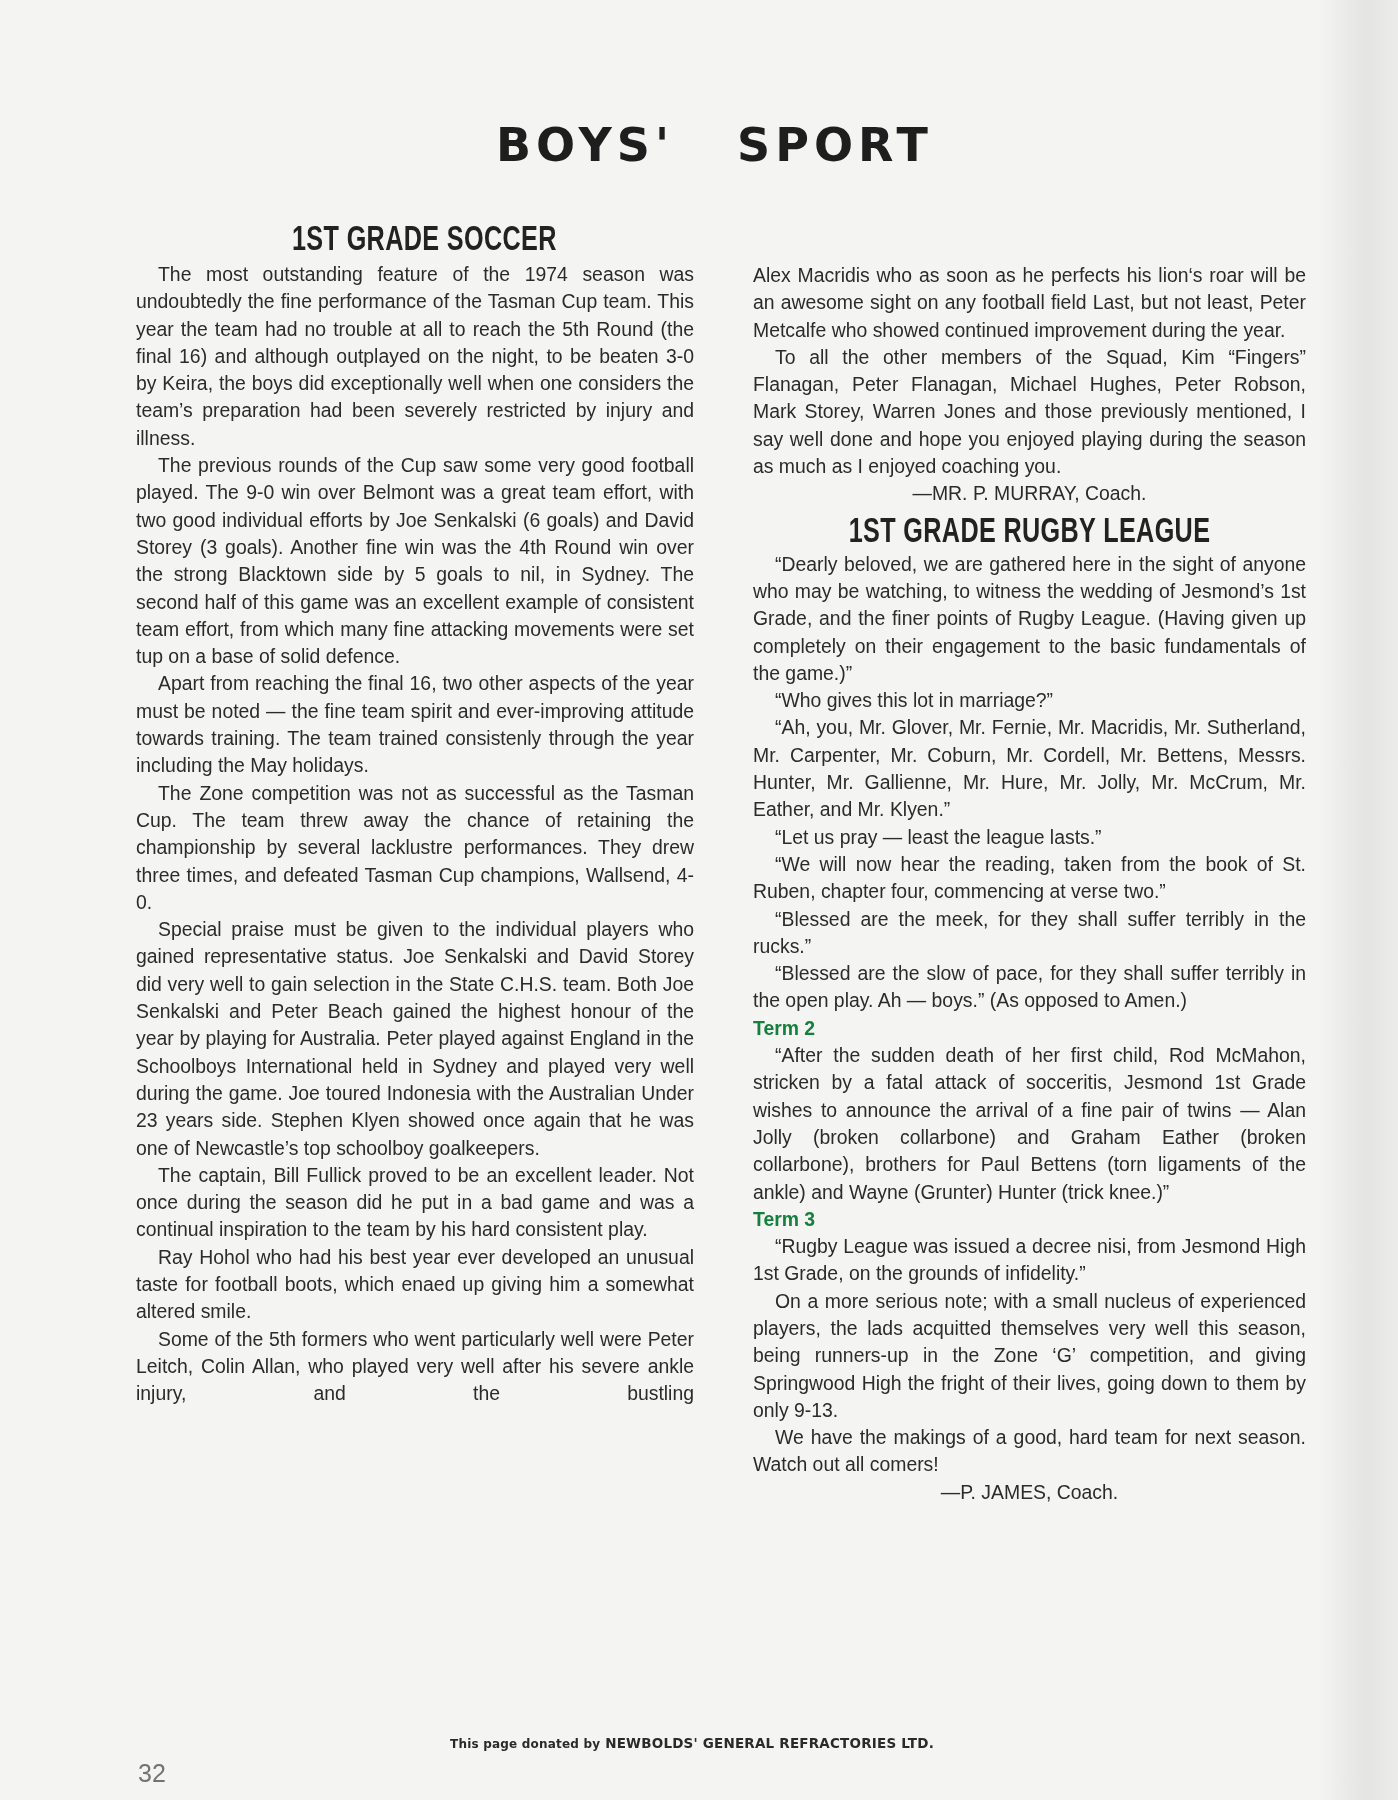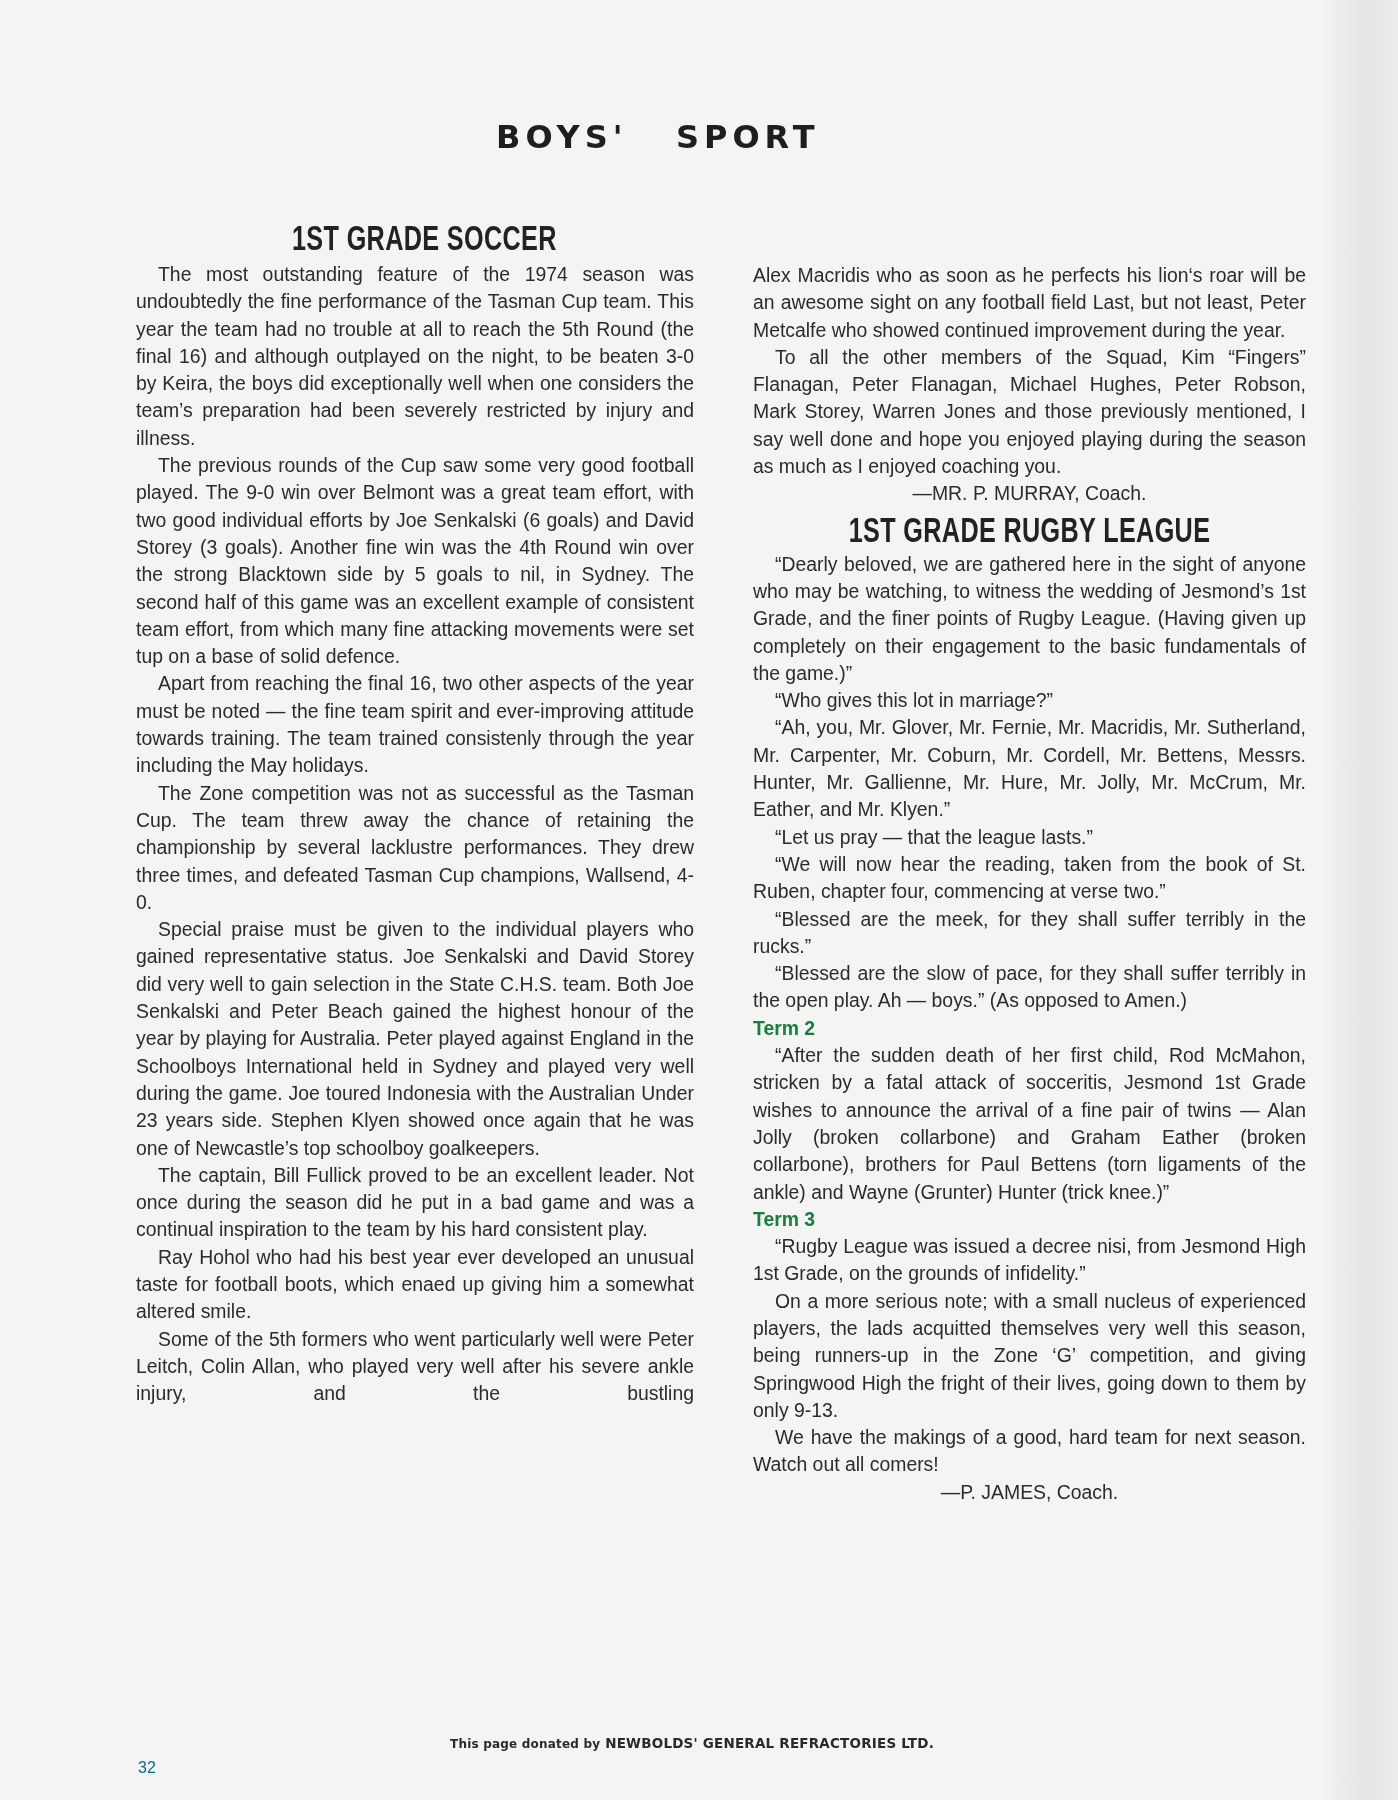--- a/index.html
+++ b/index.html
@@ -21,21 +21,21 @@
       width: 80px; height: 1800px;
       background: linear-gradient(to right, rgba(244,244,242,0) 0%, rgba(215,215,213,0.55) 60%, rgba(235,235,233,0.9) 100%);
     }
     .main-title {
       position: absolute;
       top: 118px;
       left: 496px;
       margin: 0;
       font-family: "DejaVu Sans", sans-serif;
       font-weight: bold;
-      font-size: 32px;
+      font-size: 46px;
       letter-spacing: 5px;
       color: #1e1e1e;
       white-space: pre;
     }
     .column {
       position: absolute;
       top: 215px;
       width: 560px;
       font-size: 19.4px;
       line-height: 27.3px;
@@ -69,22 +69,22 @@
     .term-label {
       font-weight: bold;
       text-indent: 0;
       margin: 0;
       color: #15803d;
     }
     .page-number {
       position: absolute;
       left: 138px;
       top: 1759px;
-      font-size: 16px;
-      color: #0369a1;
+      font-size: 25px;
+      color: #737373;
     }
     .footer-credit {
       position: absolute;
       left: 450px;
       top: 1735px;
       font-family: "DejaVu Sans", sans-serif;
       font-weight: bold;
       font-size: 13.5px;
       color: #2a2a2a;
       letter-spacing: 0.2px;
@@ -112,21 +112,21 @@
 
 <div class="column col-right">
   <p class="noindent">Alex Macridis who as soon as he perfects his lion‘s roar will be an awesome sight on any football field Last, but not least, Peter Metcalfe who showed continued improvement during the year.</p>
   <p>To all the other members of the Squad, Kim “Fingers” Flanagan, Peter Flanagan, Michael Hughes, Peter Robson, Mark Storey, Warren Jones and those previously mentioned, I say well done and hope you enjoyed playing during the season as much as I enjoyed coaching you.</p>
   <p class="signature">—MR. P. MURRAY, Coach.</p>
 
   <h2 class="section-heading">1ST GRADE RUGBY LEAGUE</h2>
   <p>“Dearly beloved, we are gathered here in the sight of anyone who may be watching, to witness the wedding of Jesmond’s 1st Grade, and the finer points of Rugby League. (Having given up completely on their engagement to the basic fundamentals of the game.)”</p>
   <p>“Who gives this lot in marriage?”</p>
   <p>“Ah, you, Mr. Glover, Mr. Fernie, Mr. Macridis, Mr. Sutherland, Mr. Carpenter, Mr. Coburn, Mr. Cordell, Mr. Bettens, Messrs. Hunter, Mr. Gallienne, Mr. Hure, Mr. Jolly, Mr. McCrum, Mr. Eather, and Mr. Klyen.”</p>
-  <p>“Let us pray — that the league lasts.”</p>
+  <p>“Let us pray — least the league lasts.”</p>
   <p>“We will now hear the reading, taken from the book of St. Ruben, chapter four, commencing at verse two.”</p>
   <p>“Blessed are the meek, for they shall suffer terribly in the rucks.”</p>
   <p>“Blessed are the slow of pace, for they shall suffer terribly in the open play. Ah — boys.” (As opposed to Amen.)</p>
 
   <p class="term-label">Term 2</p>
   <p>“After the sudden death of her first child, Rod McMahon, stricken by a fatal attack of socceritis, Jesmond 1st Grade wishes to announce the arrival of a fine pair of twins — Alan Jolly (broken collarbone) and Graham Eather (broken collarbone), brothers for Paul Bettens (torn ligaments of the ankle) and Wayne (Grunter) Hunter (trick knee.)”</p>
 
   <p class="term-label">Term 3</p>
   <p>“Rugby League was issued a decree nisi, from Jesmond High 1st Grade, on the grounds of infidelity.”</p>
 

